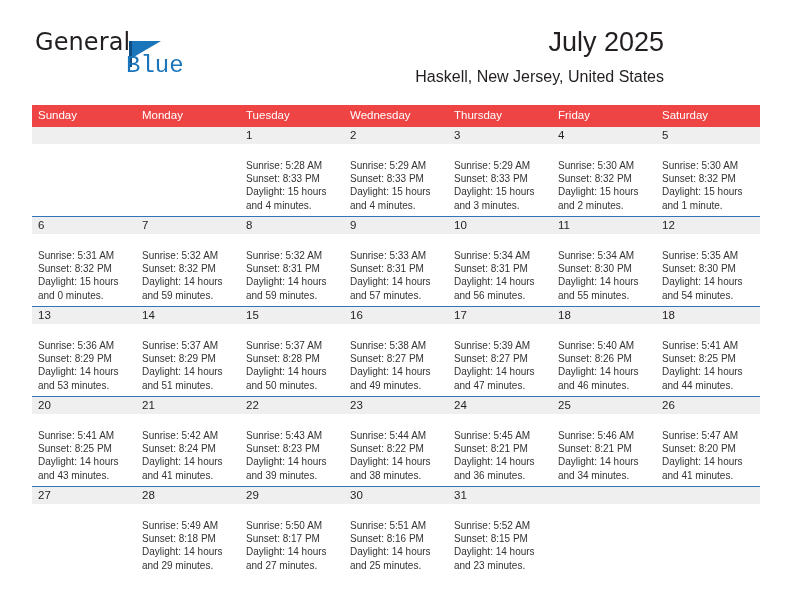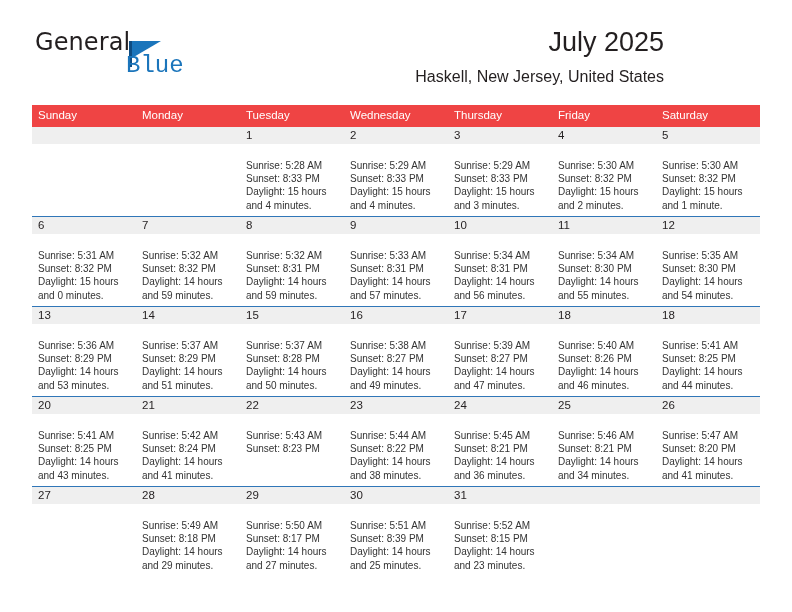--- a/index.html
+++ b/index.html
@@ -428,20 +428,21 @@
                 <div class="wrap">Daylight: 14 hours and 41 minutes.</div>
               </div>
             </div>
             <div class="daycell">
               <div class="daynum-band">
                 <div class="daynum">22</div>
               </div>
               <div class="detail">
                 <div>Sunrise: 5:43 AM</div>
                 <div>Sunset: 8:23 PM</div>
+                <div class="wrap">Daylight: 14 hours and 39 minutes.</div>
               </div>
             </div>
             <div class="daycell">
               <div class="daynum-band">
                 <div class="daynum">23</div>
               </div>
               <div class="detail">
                 <div>Sunrise: 5:44 AM</div>
                 <div>Sunset: 8:22 PM</div>
                 <div class="wrap">Daylight: 14 hours and 38 minutes.</div>
@@ -505,21 +506,21 @@
                 <div>Sunset: 8:17 PM</div>
                 <div class="wrap">Daylight: 14 hours and 27 minutes.</div>
               </div>
             </div>
             <div class="daycell">
               <div class="daynum-band">
                 <div class="daynum">30</div>
               </div>
               <div class="detail">
                 <div>Sunrise: 5:51 AM</div>
-                <div>Sunset: 8:39 PM</div>
+                <div>Sunset: 8:16 PM</div>
                 <div class="wrap">Daylight: 14 hours and 25 minutes.</div>
               </div>
             </div>
             <div class="daycell">
               <div class="daynum-band">
                 <div class="daynum">31</div>
               </div>
               <div class="detail">
                 <div>Sunrise: 5:52 AM</div>
                 <div>Sunset: 8:15 PM</div>

